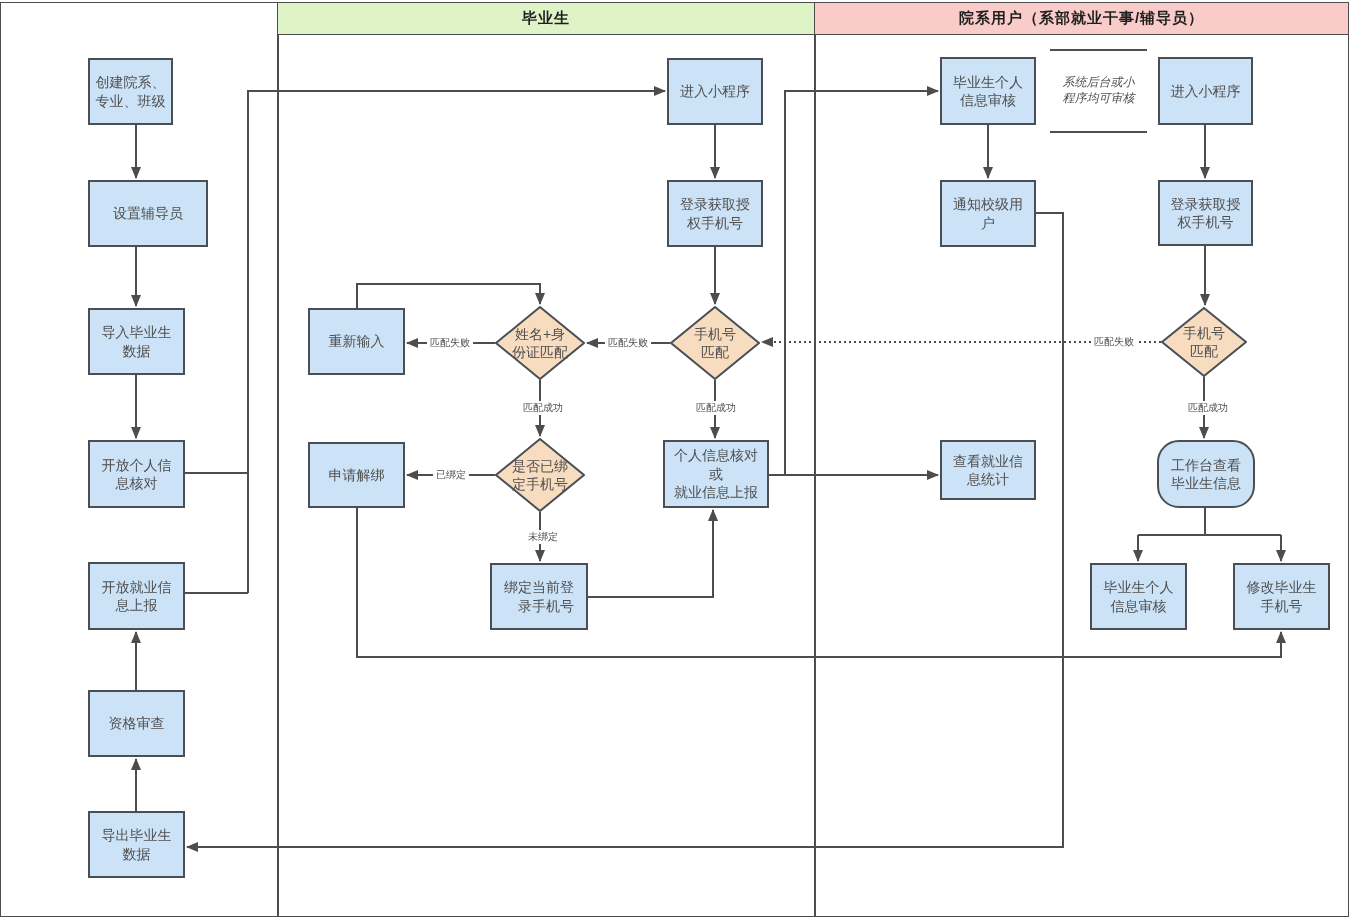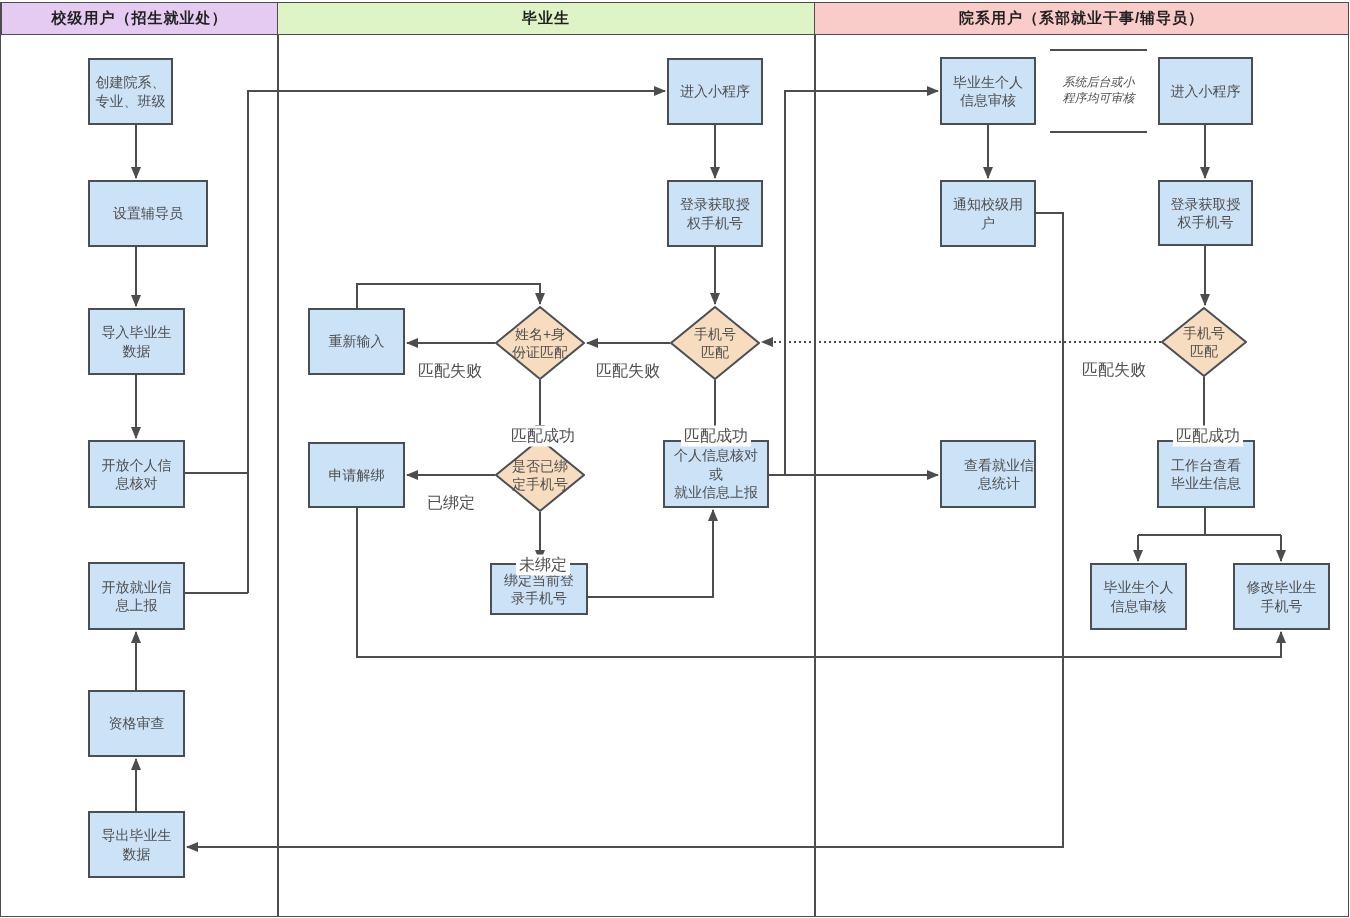--- a/index.html
+++ b/index.html
@@ -19,32 +19,29 @@
     position:absolute;box-sizing:border-box;display:flex;align-items:center;justify-content:center;
     text-align:center;white-space:pre-line;font-size:14px;color:var(--text);line-height:1.32;
   }
   .node.process{background:var(--process-fill);border:2px solid var(--shape-border);}
   .node.note{background:#fff;border-top:2px solid var(--shape-border);border-bottom:2px solid var(--shape-border);font-size:12px;color:#4f4f4f;}
   .node.decision{background:transparent;}
   .node.decision svg{position:absolute;left:0;top:0;}
   .node-label{position:relative;z-index:1;}
   .edge-label{
     position:absolute;transform:translate(-50%,-50%);background:#fff;padding:0 3px;
-    font-size:16px;color:var(--text);white-space:nowrap;z-index:2;margin-top:28px;
+    font-size:10px;color:var(--text);white-space:nowrap;z-index:2;
   }
 </style>
 </head>
 <body>
 
 <div class="canvas">
   <div class="frame"></div>
 
-  <div class="lane-header" style="left: 1px; width: 277px; background: rgb(229, 203, 242);">
-    <span>校级用户（招生就业处）</span>
-  </div>
   <div class="lane-header" style="left: 277px; width: 538px; background: rgb(222, 243, 198);">
     <span>毕业生</span>
   </div>
   <div class="lane-header" style="left: 814px; width: 535px; background: rgb(249, 203, 201);">
     <span>院系用户（系部就业干事/辅导员）</span>
   </div>
 
   <div class="lane-divider" style="left:277px;"></div>
   <div class="lane-divider" style="left:814px;"></div>
 
@@ -110,41 +107,41 @@
 份证匹配</span></div>
       <div class="node decision" style="left: 670px; top: 306px; width: 90px; height: 74px;"><svg width="90" height="74">
           <polygon points="45,1 89,37 45,73 1,37" fill="#f8dcc0" stroke="#4a4f55" stroke-width="2"></polygon>
         </svg><span class="node-label">手机号
 匹配</span></div>
       <div class="node decision" style="left: 495px; top: 438px; width: 90px; height: 74px;"><svg width="90" height="74">
           <polygon points="45,1 89,37 45,73 1,37" fill="#f8dcc0" stroke="#4a4f55" stroke-width="2"></polygon>
         </svg><span class="node-label">是否已绑
 定手机号</span></div>
       <div class="node process" style="left: 308px; top: 442px; width: 97px; height: 66px;"><span class="node-label">申请解绑</span></div>
-      <div class="node process" style="left: 490px; top: 563px; width: 98px; height: 52px;"><span class="node-label">绑定当前登
+      <div class="node process" style="left: 490px; top: 563px; width: 98px; height: 67px; text-align: right;"><span class="node-label">绑定当前登
 录手机号</span></div>
       <div class="node process" style="left: 663px; top: 440px; width: 106px; height: 68px;"><span class="node-label">个人信息核对
 或
 就业信息上报</span></div>
       <div class="node process" style="left: 940px; top: 57px; width: 96px; height: 68px;"><span class="node-label">毕业生个人
 信息审核</span></div>
       <div class="node note" style="left: 1050px; top: 49px; width: 97px; height: 84px; font-style: italic;"><span class="node-label">系统后台或小
 程序均可审核</span></div>
       <div class="node process" style="left: 1158px; top: 57px; width: 95px; height: 68px;"><span class="node-label">进入小程序</span></div>
       <div class="node process" style="left: 940px; top: 180px; width: 96px; height: 67px;"><span class="node-label">通知校级用
 户</span></div>
       <div class="node process" style="left: 1158px; top: 180px; width: 95px; height: 66px;"><span class="node-label">登录获取授
 权手机号</span></div>
       <div class="node decision" style="left: 1161px; top: 307px; width: 86px; height: 70px;"><svg width="86" height="70">
           <polygon points="43,1 85,35 43,69 1,35" fill="#f8dcc0" stroke="#4a4f55" stroke-width="2"></polygon>
         </svg><span class="node-label">手机号
 匹配</span></div>
-      <div class="node process" style="left: 940px; top: 440px; width: 96px; height: 68px; justify-content: flex-end;"><span class="node-label">查看就业信
+      <div class="node process" style="left: 940px; top: 440px; width: 96px; height: 60px;"><span class="node-label">查看就业信
 息统计</span></div>
-      <div class="node process" style="left: 1157px; top: 440px; width: 98px; height: 68px;"><span class="node-label">工作台查看
+      <div class="node process" style="left: 1157px; top: 440px; width: 98px; height: 68px; border-radius: 22px;"><span class="node-label">工作台查看
 毕业生信息</span></div>
       <div class="node process" style="left: 1090px; top: 563px; width: 97px; height: 67px;"><span class="node-label">毕业生个人
 信息审核</span></div>
       <div class="node process" style="left: 1233px; top: 563px; width: 97px; height: 67px;"><span class="node-label">修改毕业生
 手机号</span></div>
     </div>
   <div id="edge-labels">
       <span class="edge-label" style="left: 450px; top: 343px;">匹配失败</span>
       <span class="edge-label" style="left: 628px; top: 343px;">匹配失败</span>
       <span class="edge-label" style="left: 543px; top: 408px;">匹配成功</span>

